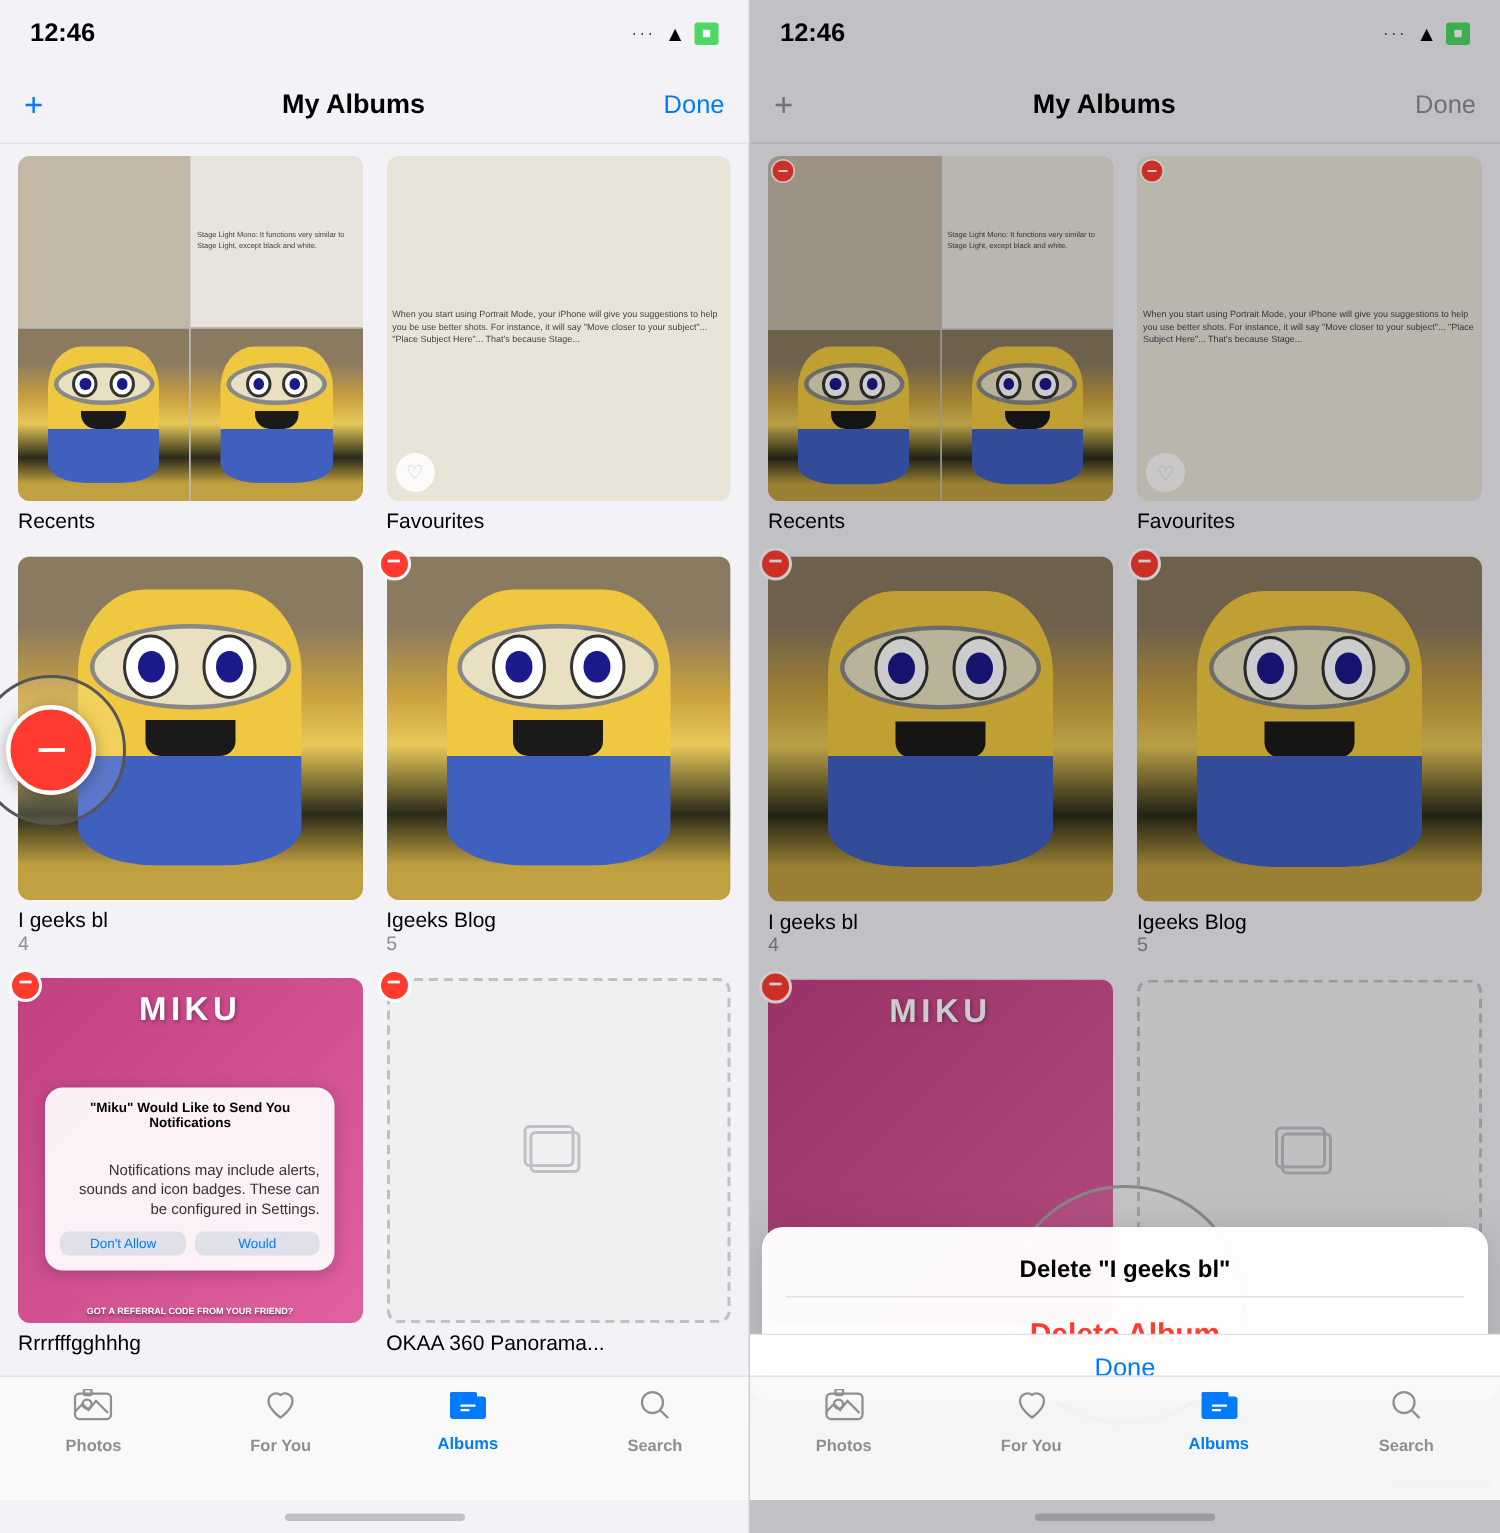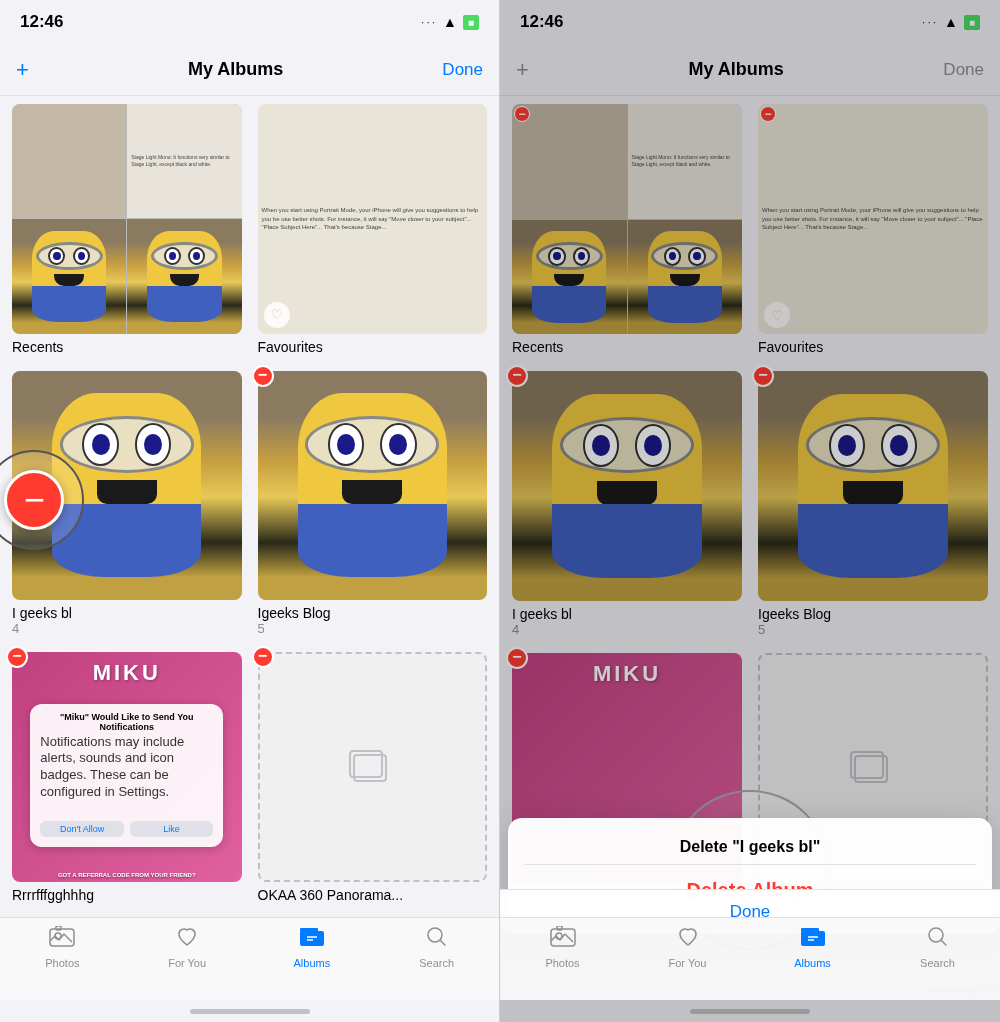--- a/index.html
+++ b/index.html
@@ -196,20 +196,21 @@
 
     
     .tab-bar {
       height: 83px;
       background: rgba(249,249,249,0.94);
       border-top: 1px solid #e0e0e5;
       display: flex;
       align-items: flex-start;
       justify-content: flex-end;
       padding-top: 8px;
+      font-weight: bold;
     }
     .tab-item {
       display: flex;
       flex-direction: column;
       align-items: center;
       gap: 3px;
       flex: 1;
       cursor: pointer;
     }
     .tab-icon {
@@ -337,30 +338,30 @@
       padding: 8px 10px 10px;
       box-shadow: 0 2px 10px rgba(0,0,0,0.2);
     }
     .notif-title {
       font-size: 9px;
       font-weight: 600;
       color: #000;
       text-align: center;
     }
     .notif-body {
-      font-size: 13px;
+      font-size: 10px;
       color: #333;
-      text-align: left;
-      margin-top: 2px;
+      text-align: right;
+      margin-top: 21px;
       line-height: 1.3;
     }
     .notif-buttons {
       display: flex;
       gap: 6px;
-      margin-top: 20px;
+      margin-top: 8px;
     }
     .notif-btn {
       flex: 1;
       background: #e0e0e8;
       border-radius: 6px;
       text-align: center;
       padding: 3px 0;
       font-size: 9px;
       color: #007aff;
       font-weight: 500;
@@ -619,21 +620,21 @@
         <div class="album-thumb">
           <div class="album-miku">
             <span class="album-miku-text">MIKU</span>
           </div>
 
           <div class="notif-popup">
             <div class="notif-title">"Miku" Would Like to Send You Notifications</div>
             <div class="notif-body">Notifications may include alerts, sounds and icon badges. These can be configured in Settings.</div>
             <div class="notif-buttons">
               <div class="notif-btn">Don't Allow</div>
-              <div class="notif-btn">Like</div>
+              <div class="notif-btn">Would</div>
             </div>
           </div>
           <div style="position:absolute;bottom:4px;left:4px;right:4px;font-size:6px;color:#fff;text-align:center;font-weight:600;text-shadow:0 1px 2px rgba(0,0,0,0.5);">GOT A REFERRAL CODE FROM YOUR FRIEND?</div>
         </div>
         <span class="album-label">Rrrrfffgghhhg</span>
       </div>
 
       <div class="album-item" style="position:relative;">
         <div class="minus-badge"></div>
         <div class="album-thumb album-empty">

